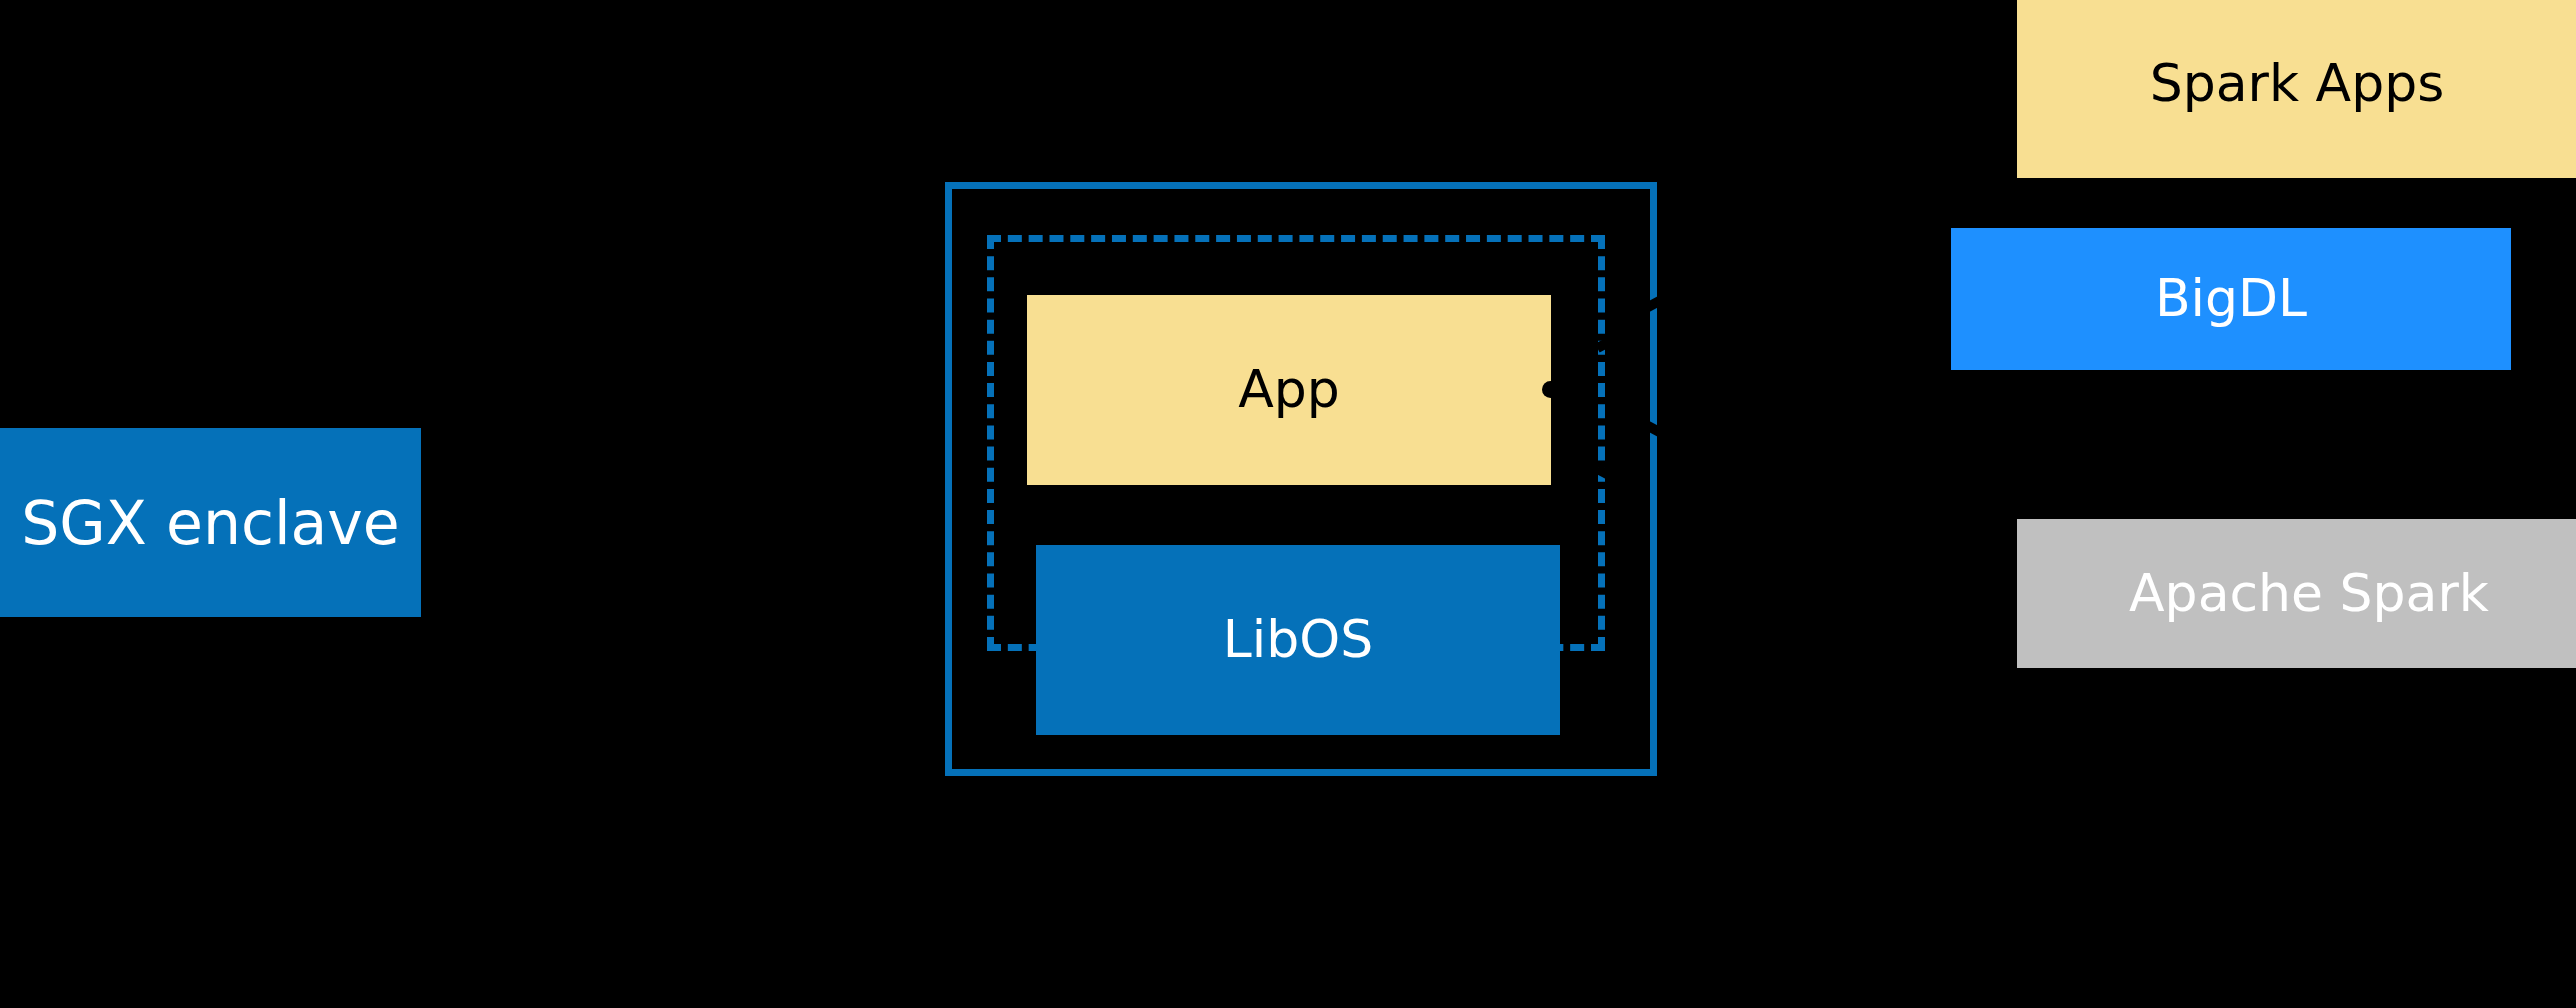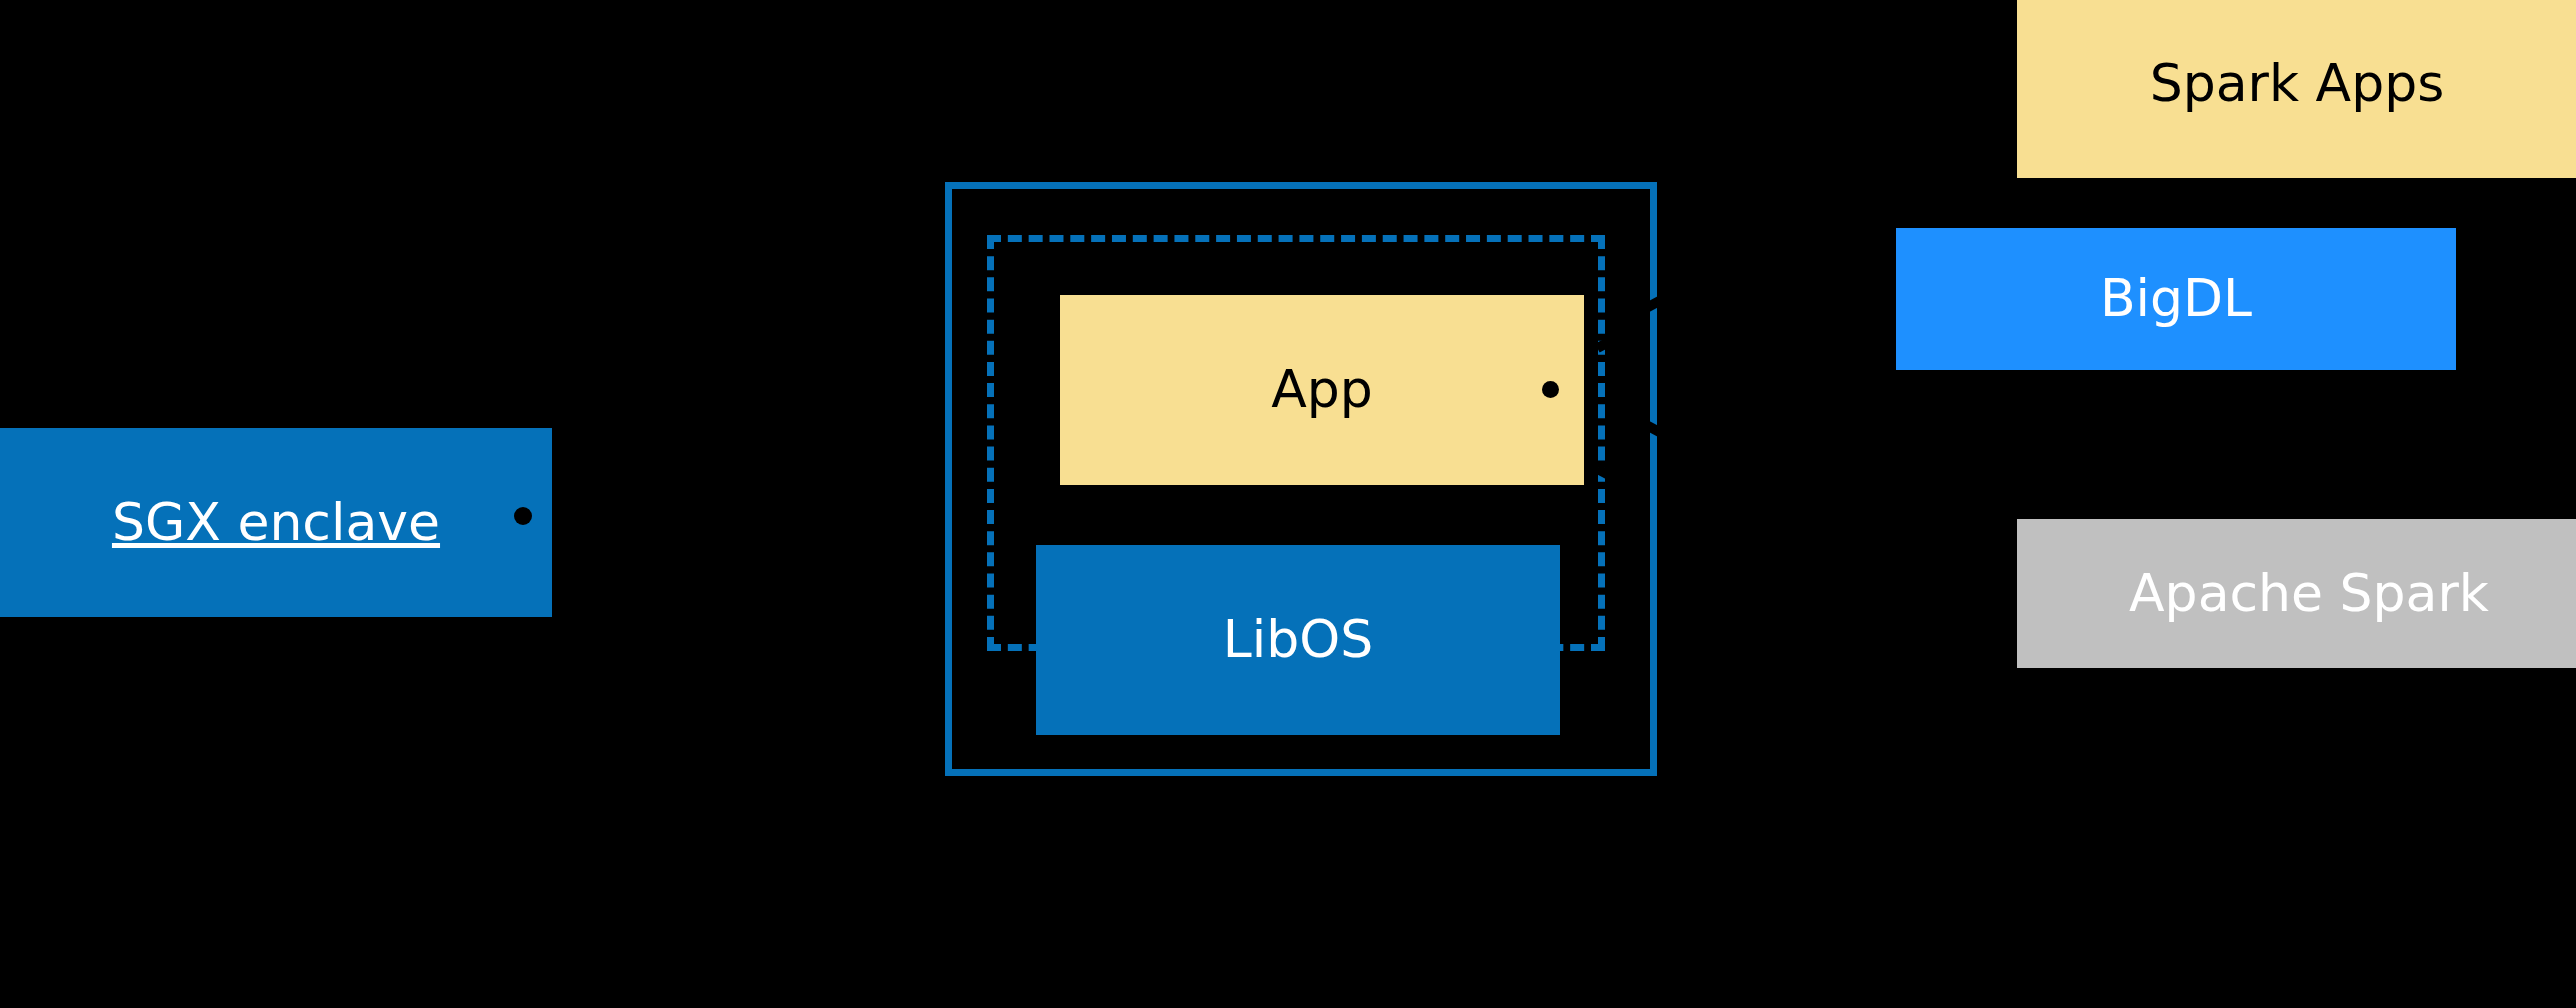--- a/index.html
+++ b/index.html
@@ -24,26 +24,25 @@
     align-items: center;
     justify-content: center;
     text-align: center;
     line-height: 1.1;
     white-space: nowrap;
   }
   
   #sgx-enclave-box {
     left: 0px;
     top: 428px;
-    width: 552px;
+    width: 421px;
     height: 189px;
     background: #0571B9;
     color: #FFFFFF;
-    font-size: 52px;
-    text-decoration: underline;
+    font-size: 60px;
   }
   
   #sgx-connector-nub {
     position: absolute;
     left: 514px;
     top: 507px;
     width: 18.4px;
     height: 18.4px;
     background: #000000;
     border-radius: 50%;
@@ -66,21 +65,20 @@
     background: transparent;
   }
   #app-box {
     left: 1027px;
     top: 295px;
     width: 524px;
     height: 190px;
     background: #F8DF92;
     color: #000000;
     font-size: 52px;
-    margin-left: 33px;
   }
   #app-connector-nub {
     position: absolute;
     left: 1542px;
     top: 381px;
     width: 17px;
     height: 17px;
     background: #000000;
     border-radius: 50%;
   }
@@ -107,21 +105,21 @@
   #user-apps-box {
     left: 2017px;
     top: -10px;
     width: 560px;
     height: 188px;
     background: #F8DF92;
     color: #000000;
     font-size: 52px;
   }
   #bigdl-box {
-    left: 1896px;
+    left: 1951px;
     top: 228px;
     width: 560px;
     height: 142px;
     background: #1E90FF;
     color: #FFFFFF;
     font-size: 52px;
   }
   #apache-spark-box {
     left: 2017px;
     top: 519px;

